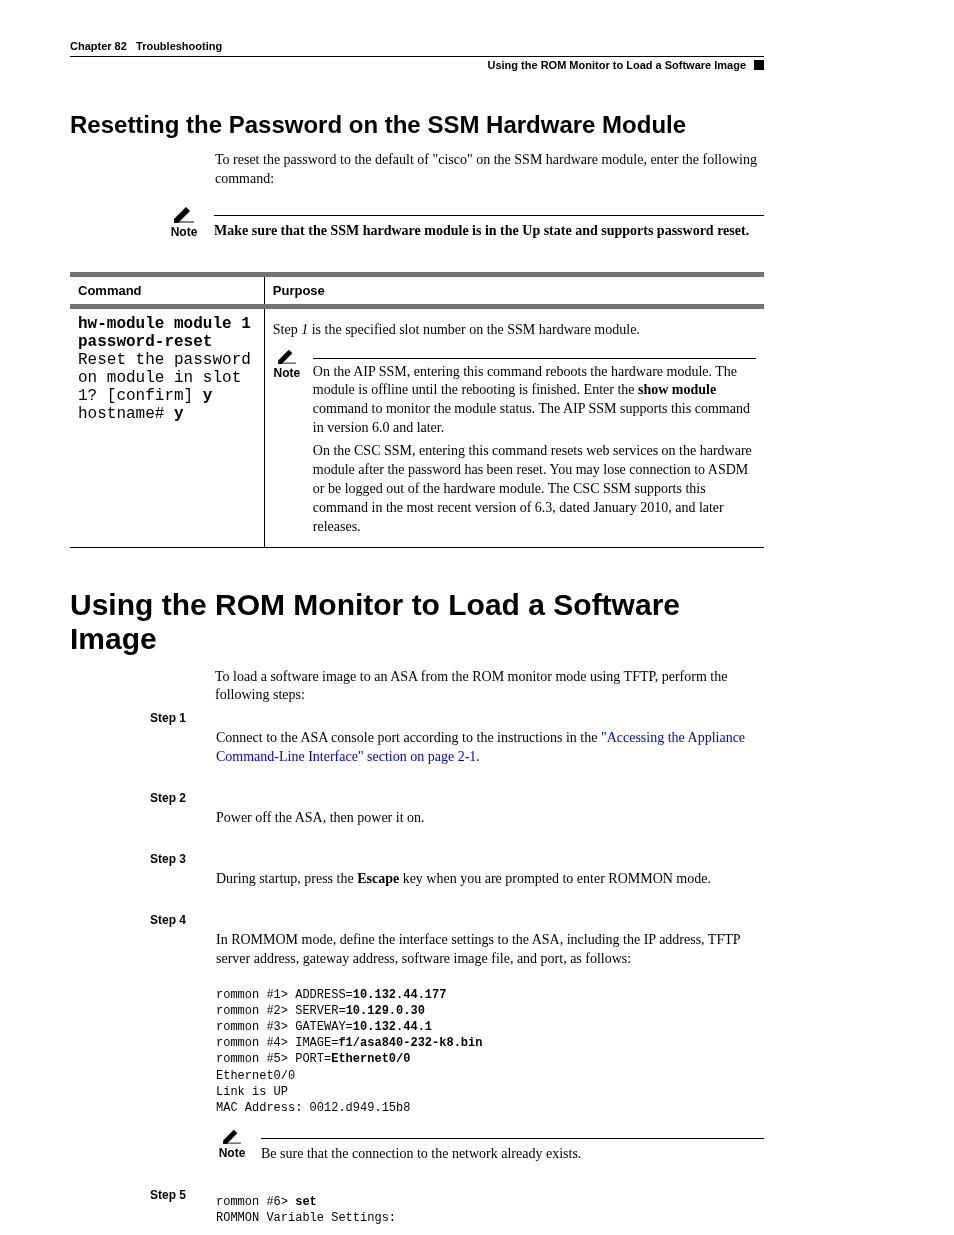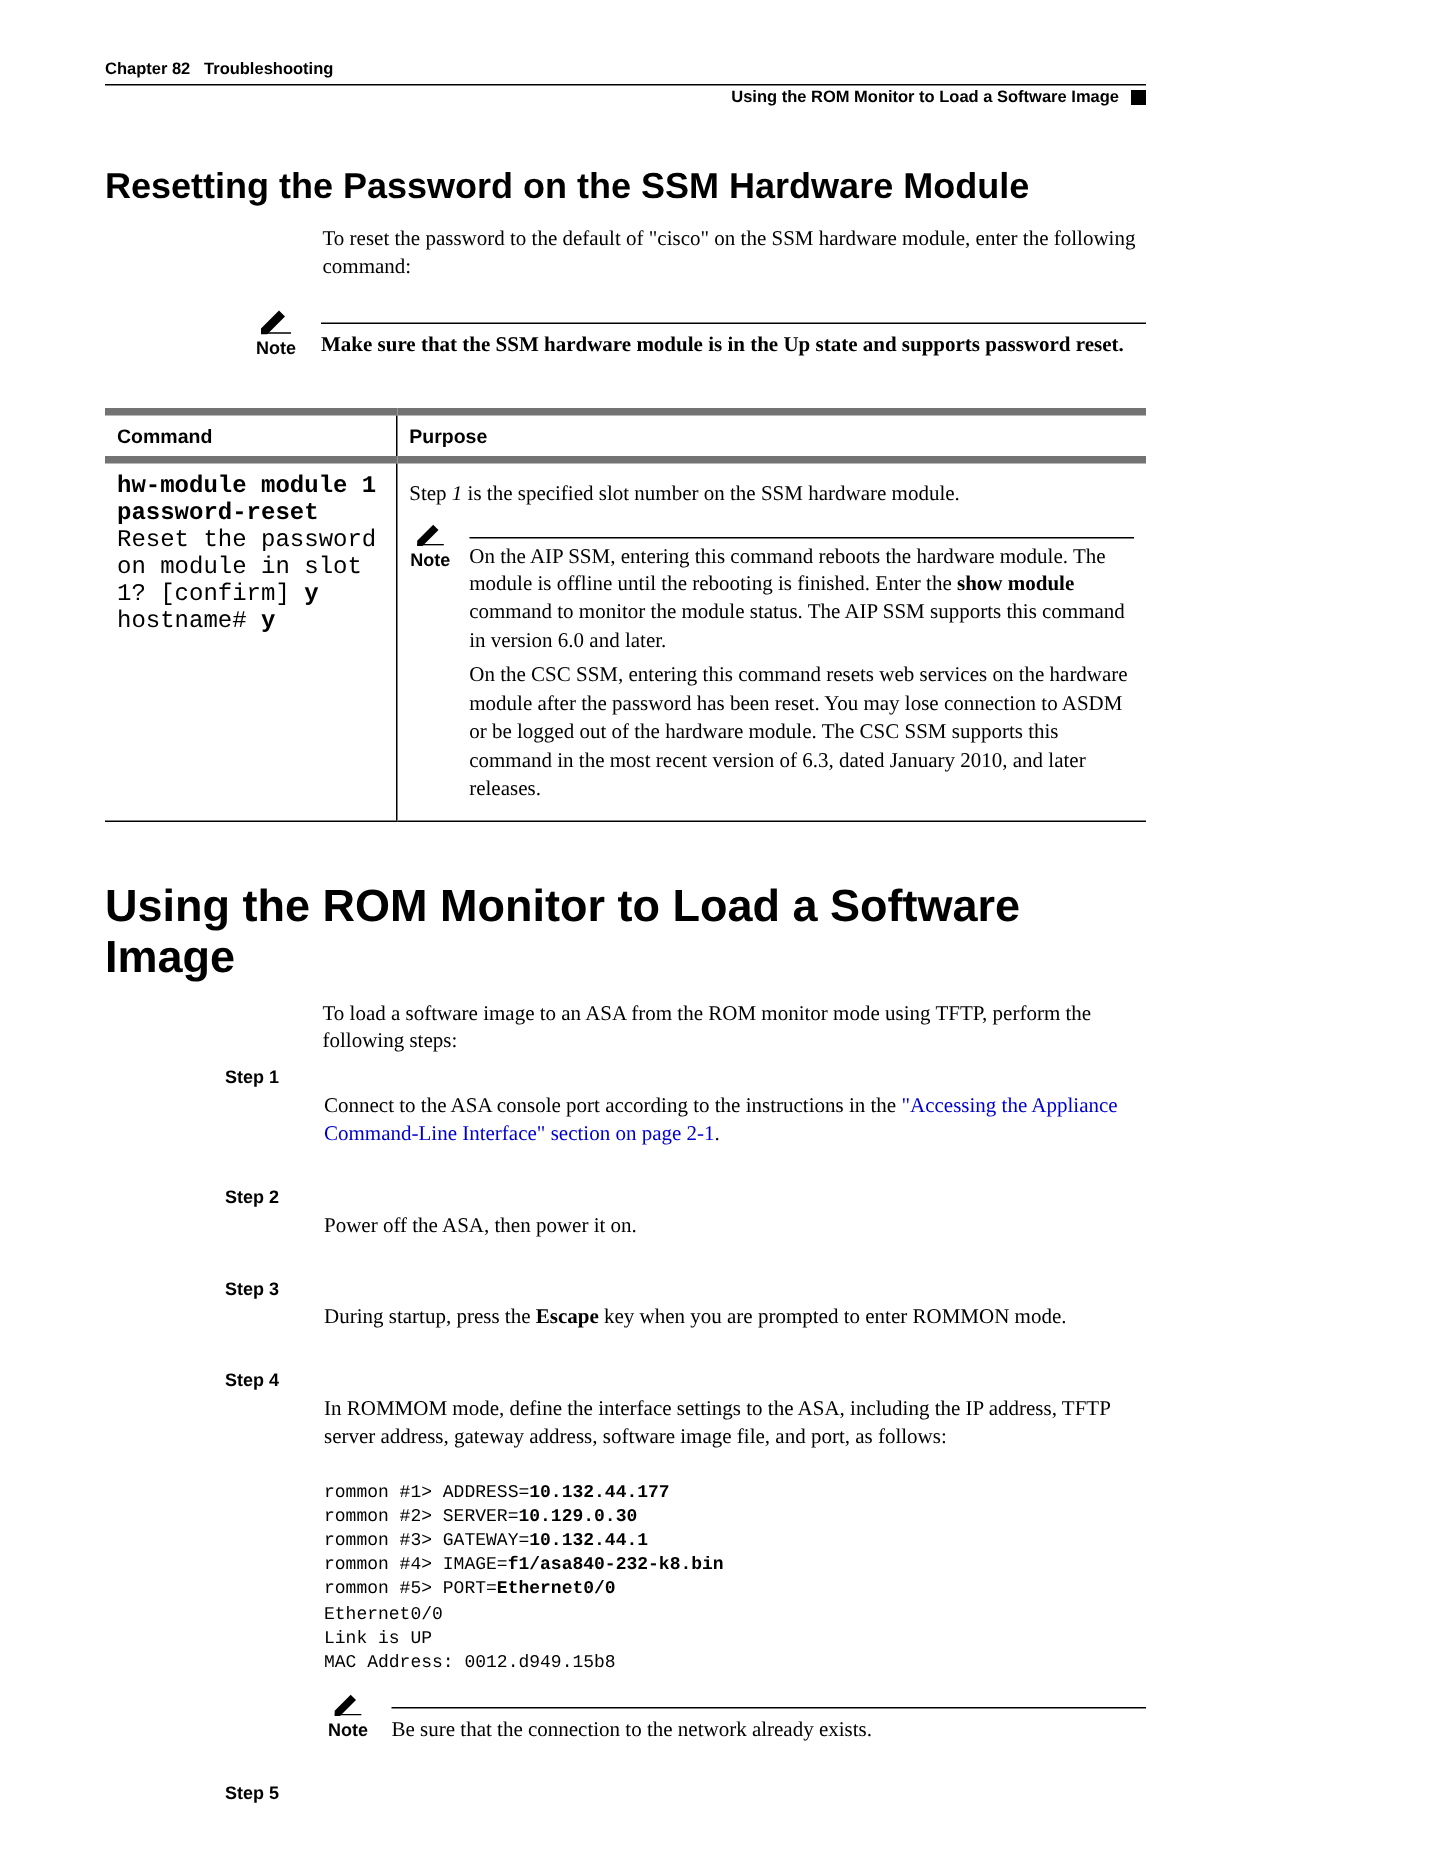--- a/index.html
+++ b/index.html
@@ -315,20 +315,22 @@
   </div>
   <div class="sub-note-body">
     <div class="rule"></div>
     <p class="body-text">Be sure that the connection to the network already exists.</p>
   </div>
 </div>
 
 <div class="step-row" style="margin-top:18px">
   <div class="step-label">Step 5</div>
   <div class="step-body">
+<pre class="code"><span>rommon #6&gt; </span><span class="b">set</span>
+<span>ROMMON Variable Settings:</span></pre>
   </div>
 </div>
 
 <div class="footer">
   <div class="footer-line">
     <div class="footer-title">Cisco ASA 5500 Series Configuration Guide using the CLI</div>
   </div>
 </div>
 
 </body></html>

